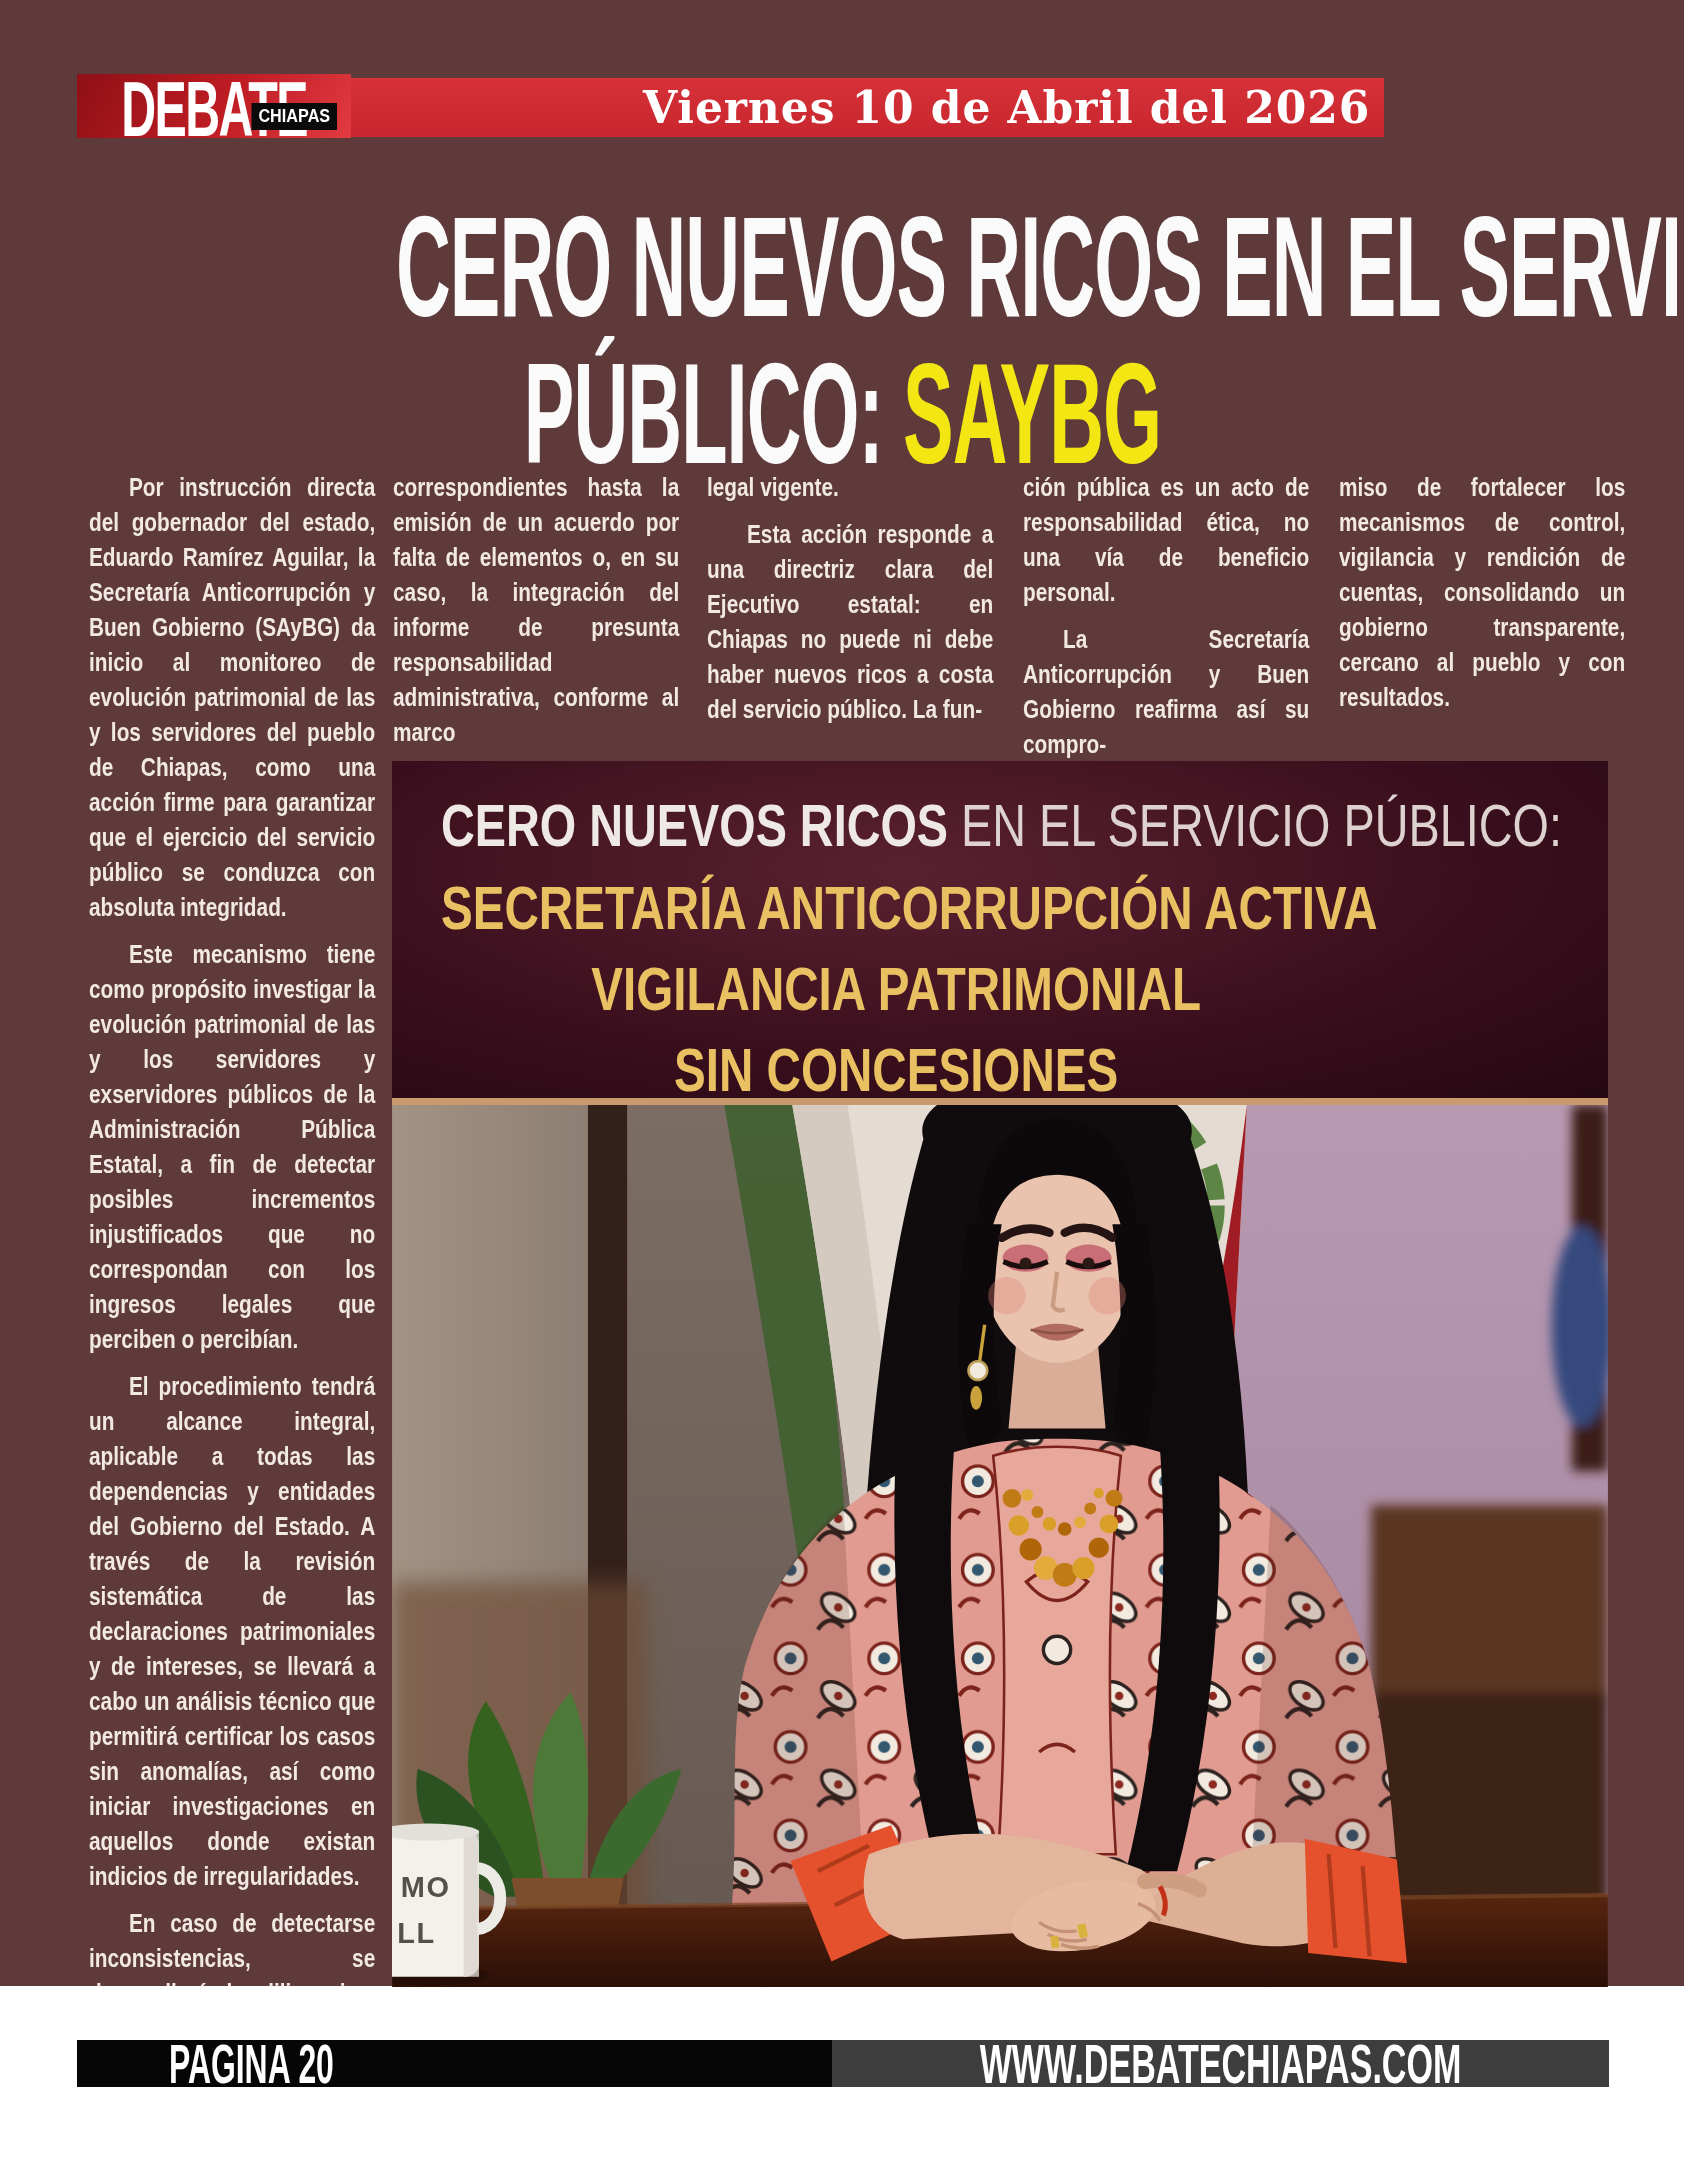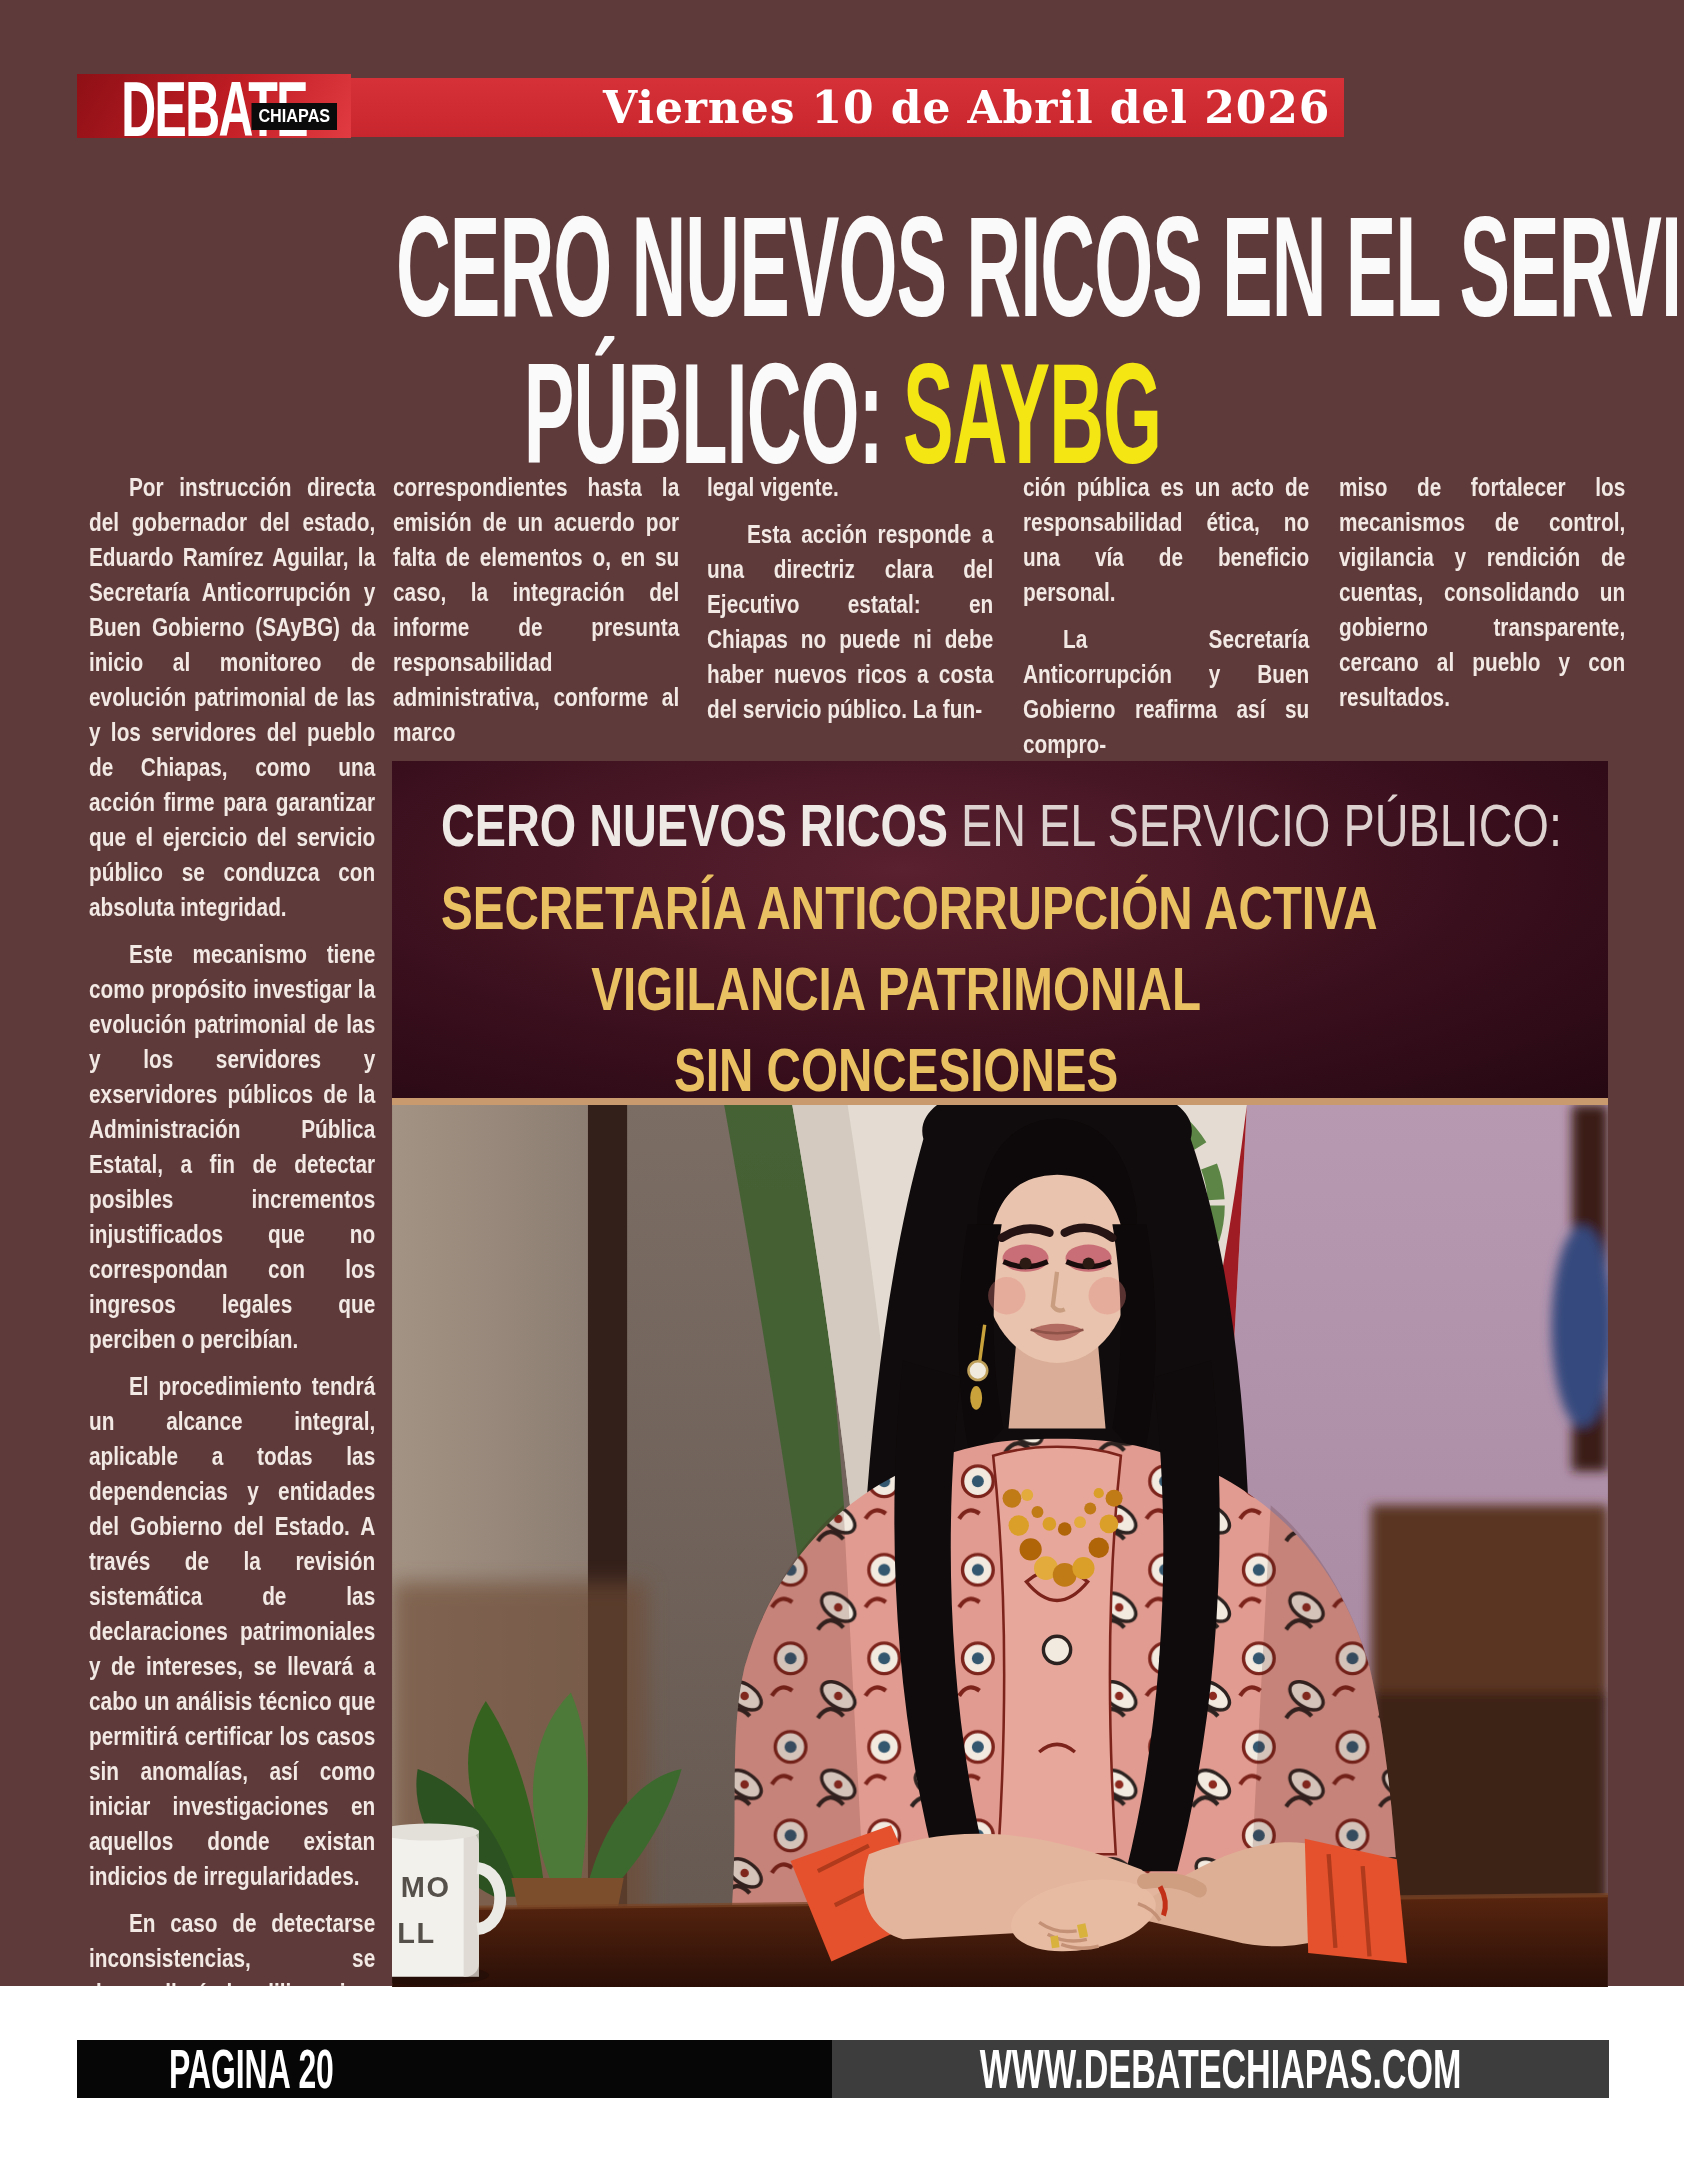--- a/index.html
+++ b/index.html
@@ -3,21 +3,21 @@
 <meta charset="utf-8">
 <style>
   html,body{margin:0;padding:0;}
   .page{position:relative;width:1685px;height:2181px;background:#ffffff;overflow:hidden;
         font-family:"Liberation Sans",sans-serif;}
   .maroon-bg{position:absolute;left:0;top:0;width:1685px;height:1986px;background:#5f3a3b;}
 
   
   .date-bar{position:absolute;left:77px;top:78px;width:1267px;height:59px;
             background:linear-gradient(180deg,#d63139 0%,#c8262e 100%);
-            display:flex;align-items:center;}
+            display:flex;align-items:center;padding-left:40px;}
   .date-text{font-family:"DejaVu Serif",serif;font-weight:bold;color:#ffffff;
              font-size:44px;margin-left:526px;letter-spacing:0.9px;white-space:nowrap;}
   .logo-box{position:absolute;left:77px;top:74px;width:274px;height:64px;
             background:linear-gradient(120deg,#8e1016 0%,#c01d24 55%,#e23b42 100%);}
   .logo-text{position:absolute;left:50%;top:-10.2px;transform:translateX(-50%) scaleX(0.62);
              font-size:78px;font-weight:900;color:#ffffff;letter-spacing:-2.6px;white-space:nowrap;}
   .logo-sub{position:absolute;right:13.6px;bottom:8.5px;background:#0b0b0b;color:#ffffff;
             font-size:18px;font-weight:800;padding:2.6px 7.7px;letter-spacing:0;transform:scaleX(0.9);
             transform-origin:right center;white-space:nowrap;}
 
@@ -49,21 +49,21 @@
   .poster-l1{font-size:60px;line-height:85px;white-space:nowrap;
              transform:scaleX(0.78);transform-origin:0 50%;}
   .poster-l1 .pb{font-weight:800;color:#efe9e6;}
   .poster-l1 .pl{font-weight:400;color:#ddd2cf;}
   .poster-gold{color:#e9c162;font-weight:700;font-size:61px;line-height:81px;white-space:nowrap;
                transform:scaleX(0.78);transform-origin:0 50%;}
   .tan-line{height:6.8px;background:#c89a6e;}
   .photo-img{position:relative;height:882px;overflow:hidden;background:#7b6d64;}
 
   
-  .footer-bar{position:absolute;left:77px;top:2040px;width:1532px;height:58px;display:flex;}
+  .footer-bar{position:absolute;left:77px;top:2040px;width:1532px;height:47px;display:flex;}
   .footer-left{width:850px;background:#060606;display:flex;align-items:center;}
   .footer-left span{color:#ffffff;font-size:55px;font-weight:900;letter-spacing:0;
                     transform:scaleX(0.58);transform-origin:0 50%;margin-left:92px;white-space:nowrap;}
   .footer-right{flex:1;background:#3e3d3d;display:flex;align-items:center;justify-content:flex-start;}
   .footer-right span{color:#ffffff;font-size:55px;font-weight:900;
                      transform:scaleX(0.62);transform-origin:50% 50%;white-space:nowrap;}
 </style>
 </head>
 <body>
 

